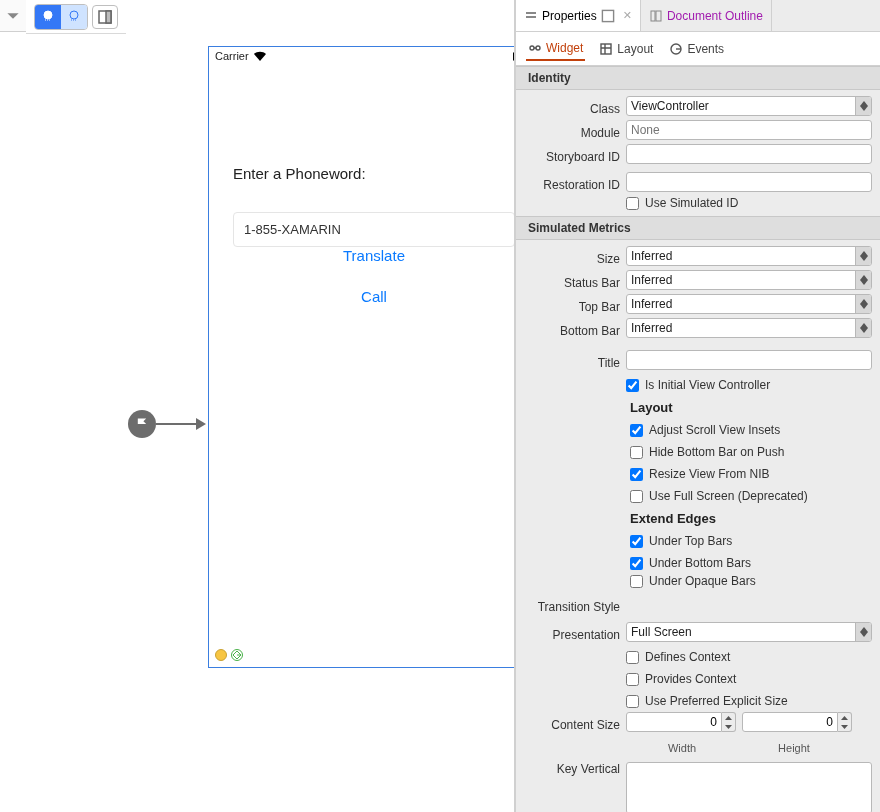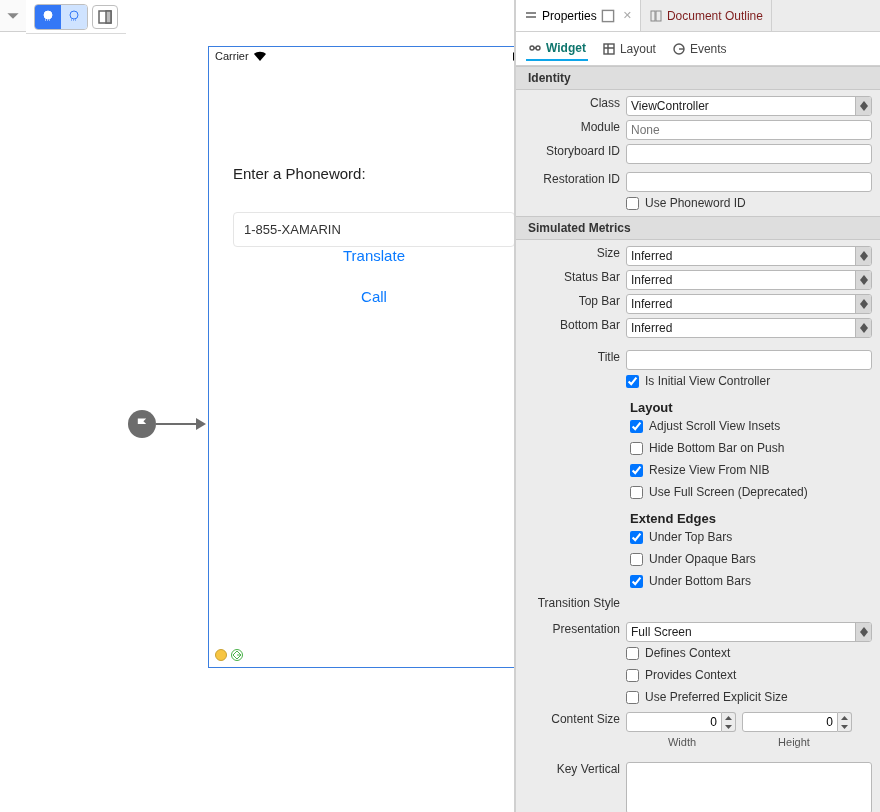--- a/index.html
+++ b/index.html
@@ -35,31 +35,31 @@
   .btn-link{display:block;text-align:center;color:#0a7aff;font-size:15px;}
   .btn-link.call{margin-top:24px}
   .dev-footer{position:absolute;bottom:6px;left:6px;display:flex;gap:4px}
   .dot{width:12px;height:12px;border-radius:6px}
   .dot.y{background:#f7c542;border:1px solid #caa232}
   .dot.g{background:#fff;border:1px solid #4ab14a;display:flex;align-items:center;justify-content:center}
   .dot.g svg{width:8px;height:8px;fill:#4ab14a}
   
   .right{width:365px;background:#ececec;display:flex;flex-direction:column;border-left:1px solid #d0d0d0}
   .tabs{height:32px;display:flex;align-items:stretch;border-bottom:1px solid #d0d0d0;background:#ececec}
-  .tab{display:flex;align-items:center;gap:4px;padding:0 8px;font-size:12px;color:#7f1d1d;border-right:1px solid #d0d0d0}
+  .tab{display:flex;align-items:center;gap:4px;padding:0 8px;font-size:12px;color:#a21caf;border-right:1px solid #d0d0d0}
   .tab.active{background:#fff;color:#000;font-weight:400}
   .tab svg{width:14px;height:14px;fill:#888}
   .tab .close{font-size:11px;color:#aaa;margin-left:4px}
   .subtabs{height:34px;display:flex;align-items:center;gap:12px;padding:0 10px;border-bottom:1px solid #d0d0d0;background:#fff}
   .subtab{display:flex;align-items:center;gap:4px;font-size:12px;color:#444;padding:4px 2px}
-  .subtab.active{border-bottom:2px solid #0ea5e9;color:#0f766e;font-weight:700}
+  .subtab.active{border-bottom:2px solid #c2410c;color:#c2410c;font-weight:400}
   .subtab svg{width:14px;height:14px;fill:none;stroke:#555;stroke-width:1.4}
   .panel{flex:1;overflow:auto}
   .section-hdr{background:#dedede;border-top:1px solid #c8c8c8;border-bottom:1px solid #c8c8c8;padding:4px 12px;font-weight:600;font-size:12px;color:#333}
-  .row{display:flex;align-items:flex-start;padding:2px 8px;min-height:22px;gap:6px}
+  .row{display:flex;align-items:flex-end;padding:2px 8px;min-height:22px;gap:6px}
   .row .rlabel{width:96px;text-align:right;font-size:12px;color:#333;flex-shrink:0}
   .row .rfield{flex:1}
   input[type=text].tfield, .sel{width:100%;height:20px;border:1px solid #b8b8b8;border-radius:3px;padding:0 4px;font-size:12px;background:#fff;color:#222}
   .sel{position:relative;display:flex;align-items:center;justify-content:space-between;padding-right:0}
   .sel-caret{width:16px;height:18px;background:#d8d8d8;border-left:1px solid #b8b8b8;border-radius:0 2px 2px 0;display:flex;flex-direction:column;align-items:center;justify-content:center;gap:0}
   .sel-caret svg{width:8px;height:5px;fill:#555}
   .placeholder{color:#999}
   .chk{display:flex;align-items:center;gap:6px;font-size:12px;color:#333}
   .chk input{margin:0;width:13px;height:13px}
   .indent{padding-left:114px}
@@ -223,21 +223,21 @@
         <div class="rfield"><input type="text" class="tfield" value="" style=""></div>
       </div>
       <div class="row pad-top">
         <span class="rlabel">Restoration ID</span>
         <div class="rfield"><input type="text" class="tfield" value="" style=""></div>
       </div>
       <div class="row pad-bot">
           <span class="rlabel"></span>
         <label class="chk">
             <input type="checkbox" style="">
-            <span>Use Phoneword ID</span>
+            <span>Use Simulated ID</span>
           </label>
       </div>
 
       <div class="section-hdr">Simulated Metrics</div>
       <div class="row pad-top">
           <span class="rlabel">Size</span>
         <div class="rfield">
             <div class="sel">
               <span>Inferred</span>
               <span class="sel-caret">
@@ -342,30 +342,30 @@
 
       <div class="row pad-top indent">
           <span class="bold">Extend Edges</span>
         </div>
       <div class="row indent">
           <label class="chk">
             <input type="checkbox" checked="" style="">
             <span>Under Top Bars</span>
           </label>
         </div>
-      <div class="row indent pad-bot">
-          <label class="chk">
-            <input type="checkbox" style="">
-            <span>Under Opaque Bars</span>
-          </label>
-        </div>
       <div class="row indent">
           <label class="chk">
             <input type="checkbox" checked="" style="">
             <span>Under Bottom Bars</span>
+          </label>
+        </div>
+      <div class="row indent pad-bot">
+          <label class="chk">
+            <input type="checkbox" style="">
+            <span>Under Opaque Bars</span>
           </label>
         </div>
 
       <div class="row">
           <span class="rlabel">Transition Style</span>
         </div>
       <div class="row pad-top">
           <span class="rlabel">Presentation</span>
         <div class="rfield">
             <div class="sel">

